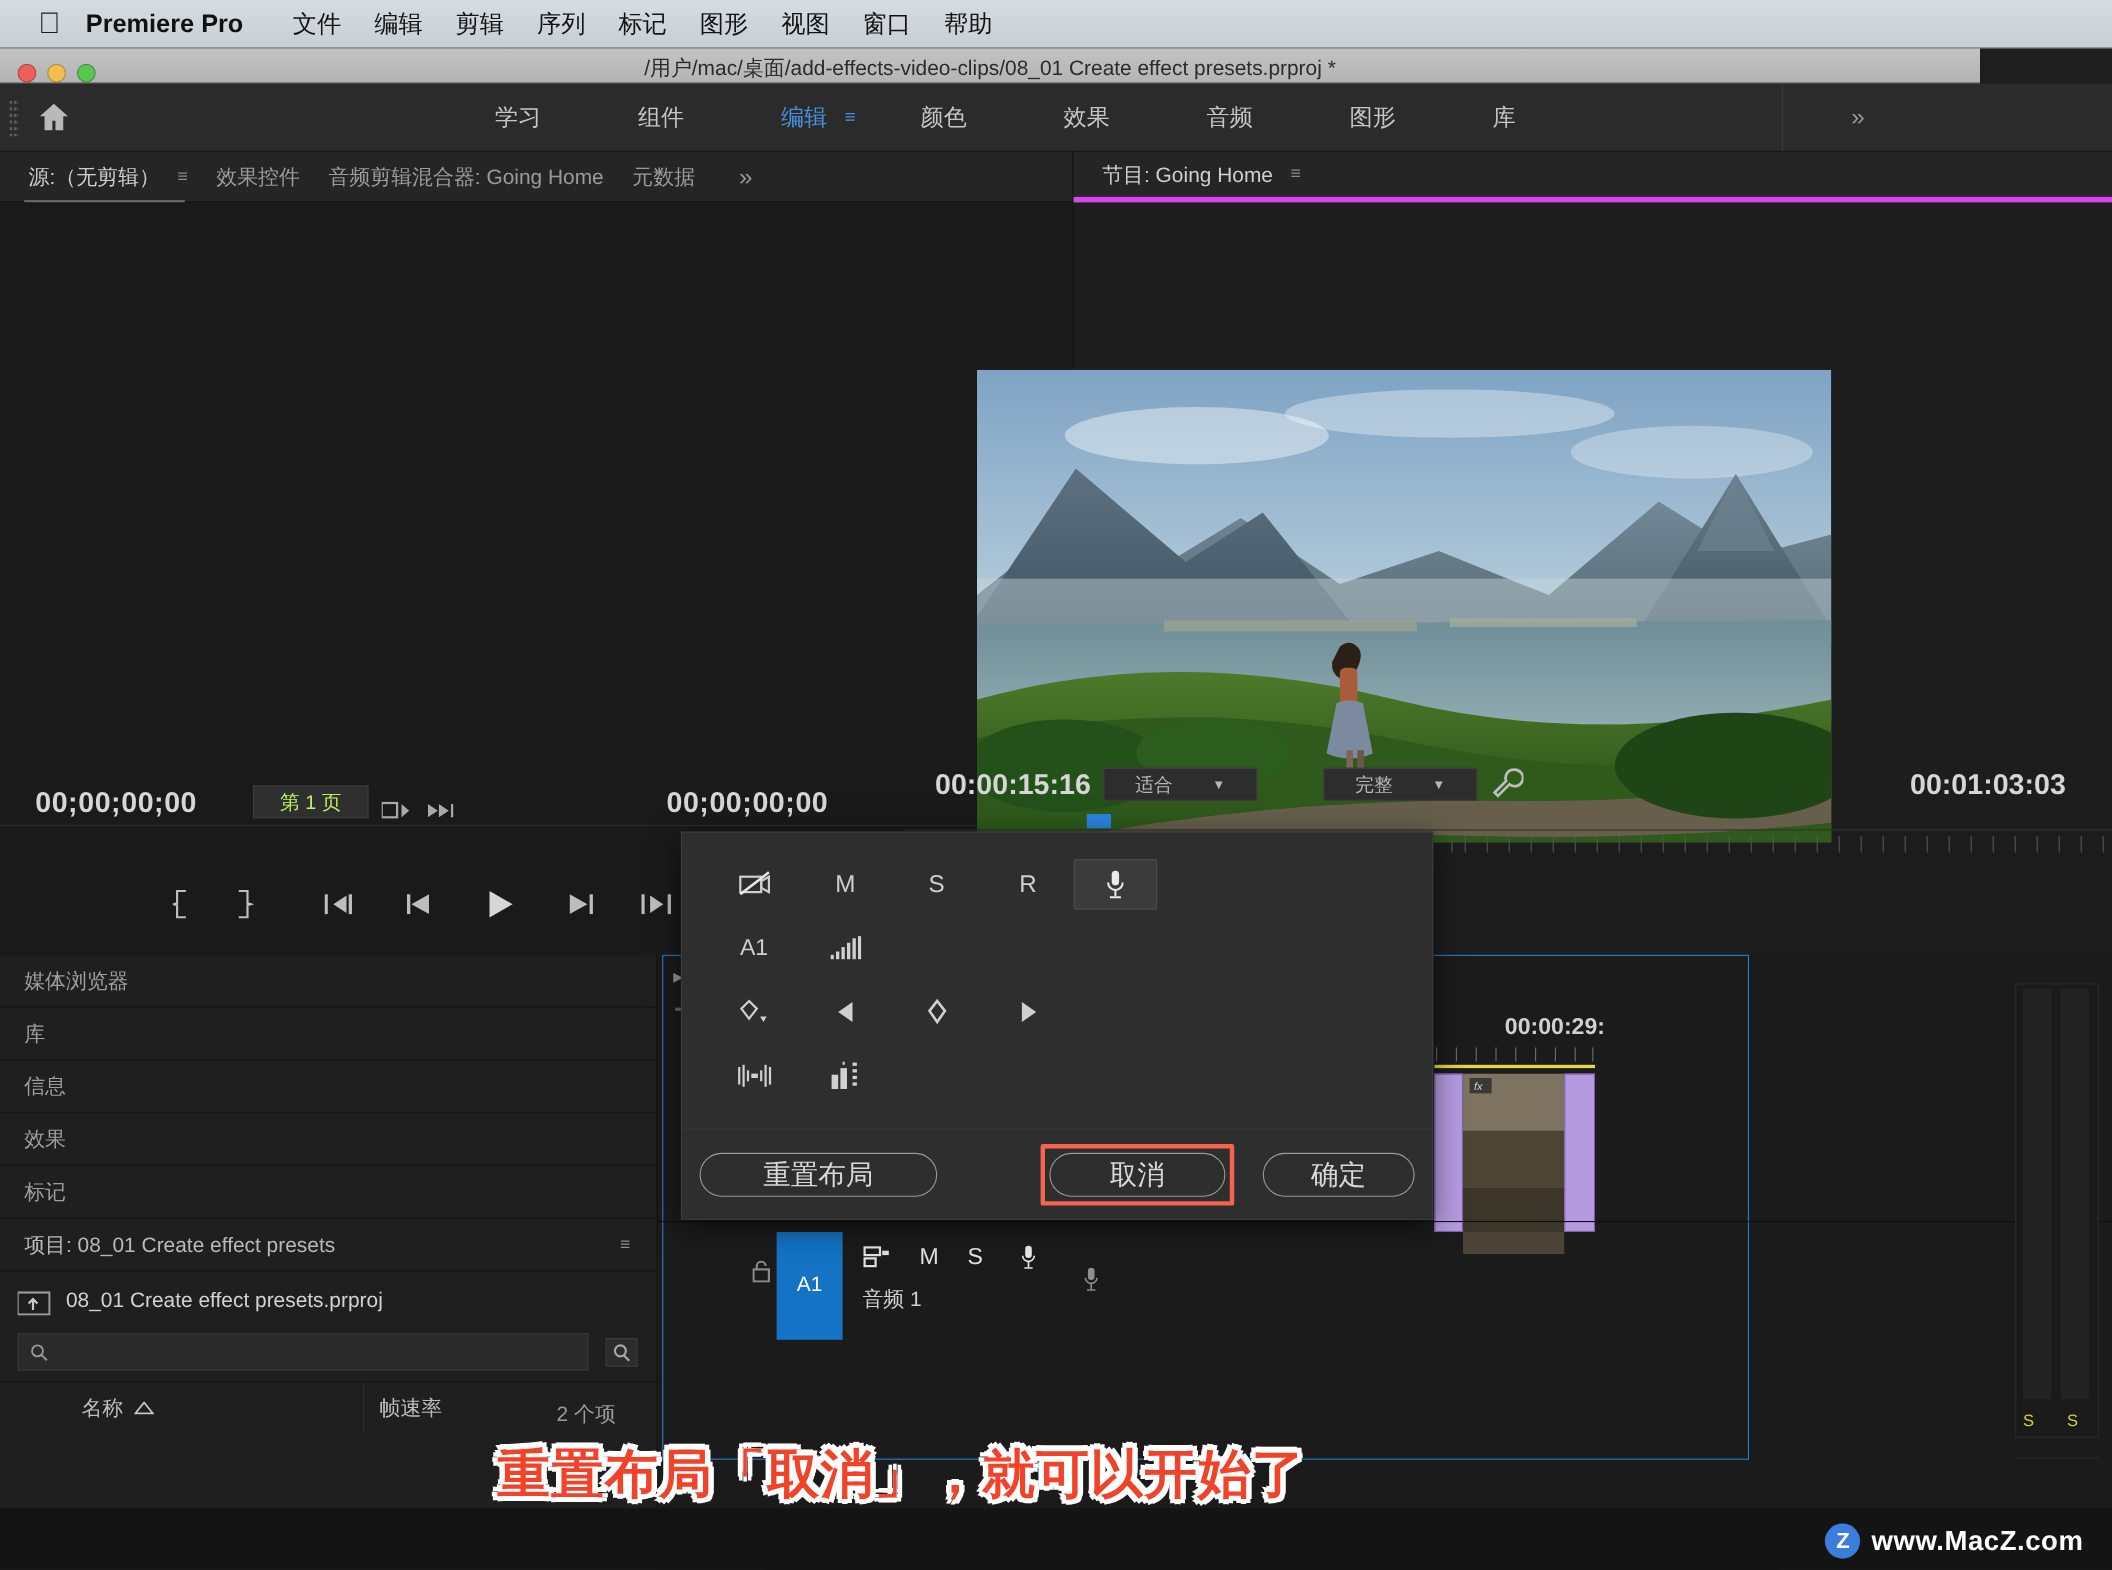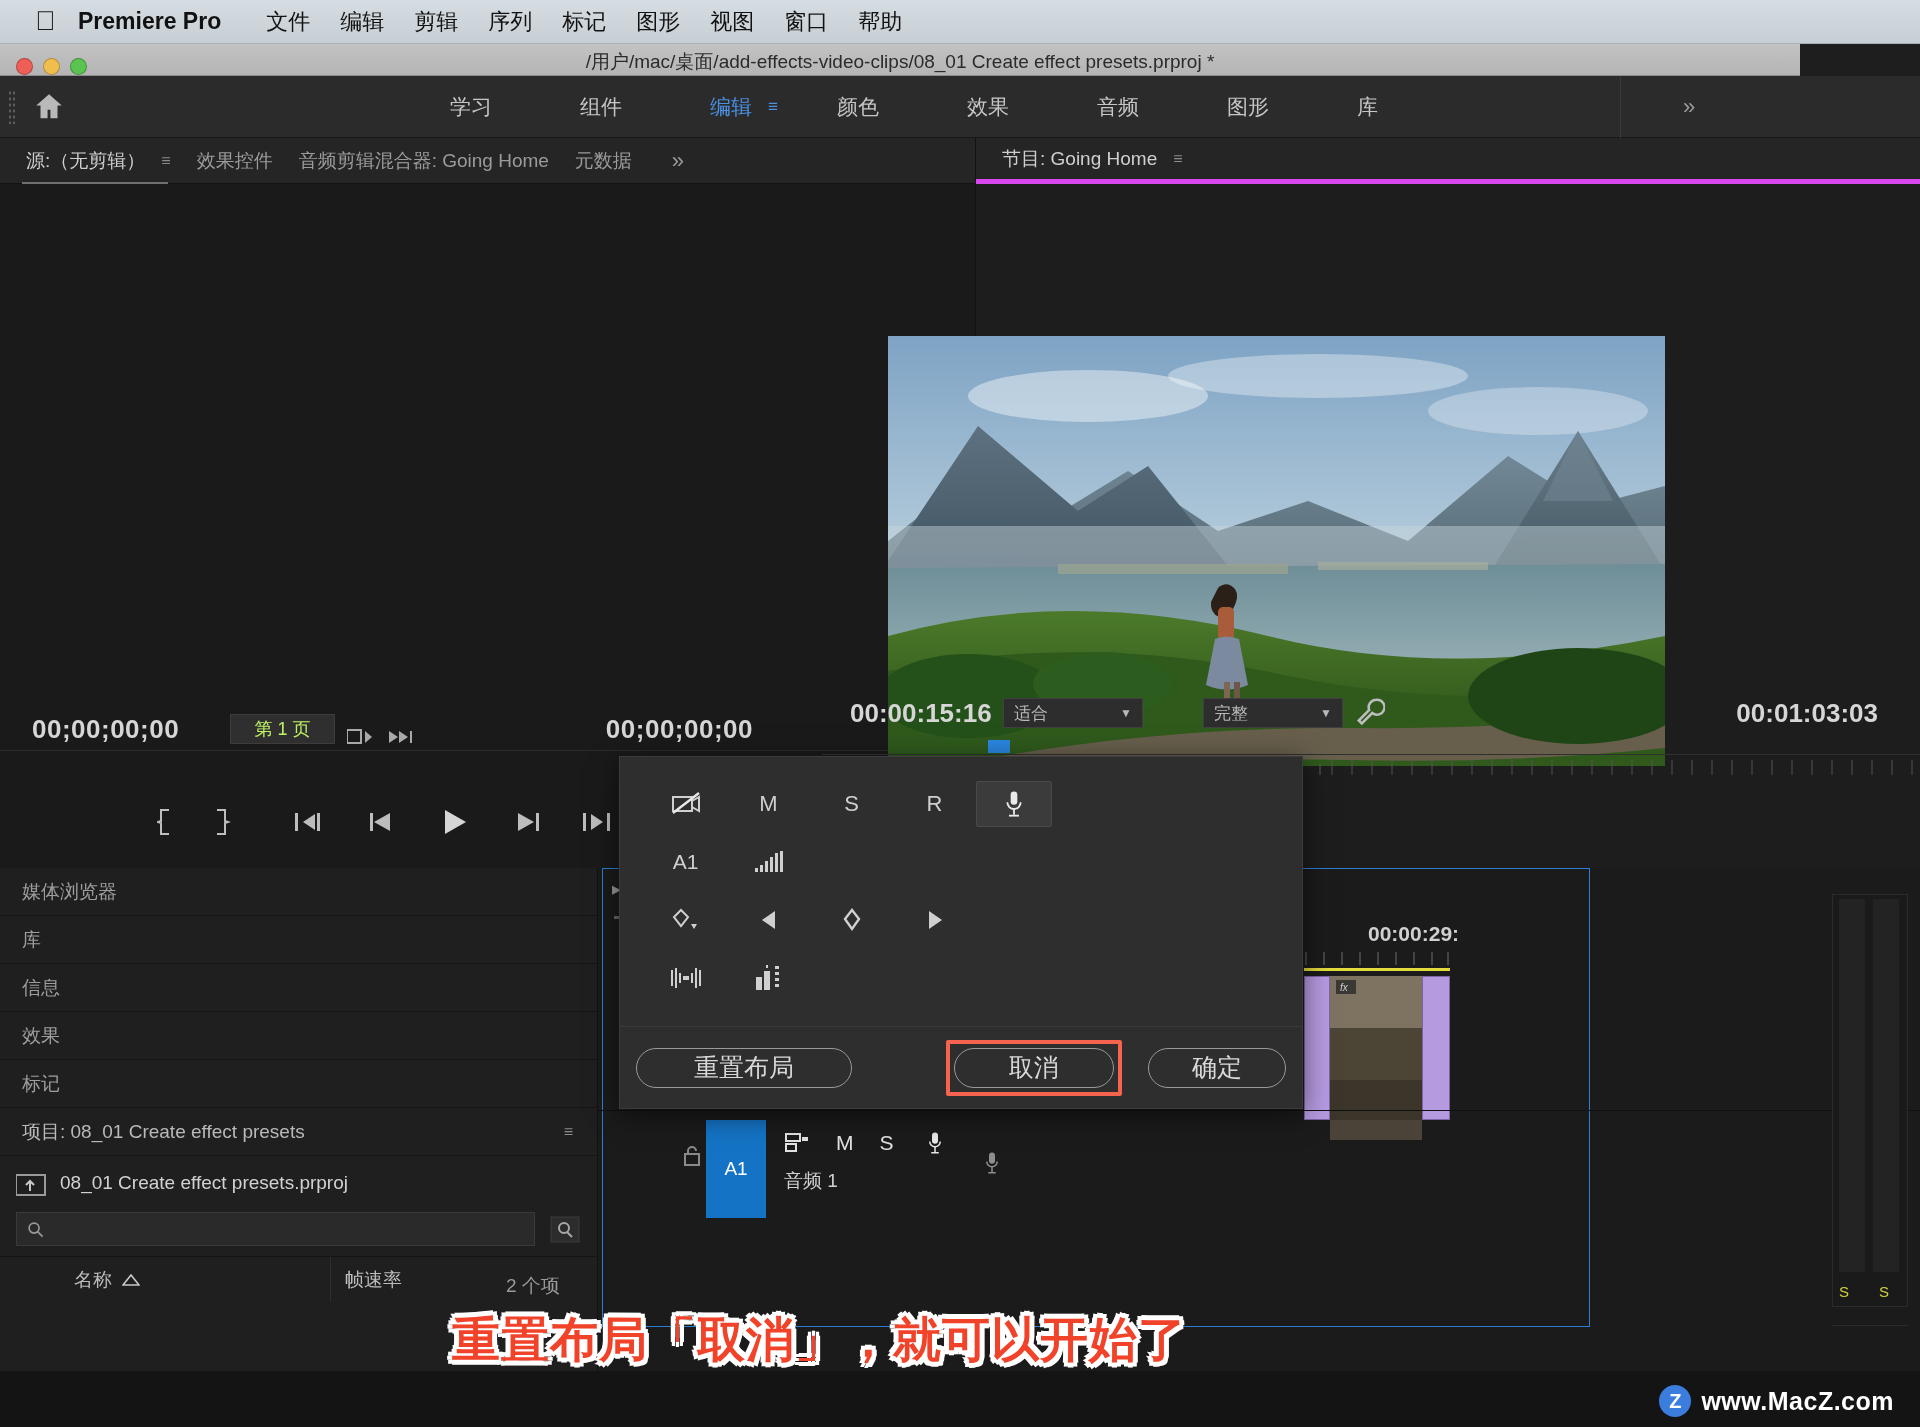--- a/index.html
+++ b/index.html
@@ -74,21 +74,21 @@
   .src-scrub { position:absolute; left:0; right:0; bottom:96px; height:22px; border-top:1px solid #2c2c2c; }
   .src-btnrow { position:absolute; left:0; right:0; bottom:0; height:92px; display:flex; align-items:center; }
   .tbtn { color:#bdbdbd; width:54px; display:flex; align-items:center; justify-content:center; }
 
   
   .progpanel { position:absolute; left:975px; top:0; width:945px; height:730px; background:#1d1d1d; border-left:1px solid #121212;}
   .prog-tabs { height:46px; display:flex; align-items:center; background:#252525; border-bottom:5px solid #d946ef;}
   .vwrap { position:absolute; left:888px; top:198px; width:777px; height:430px; overflow:hidden; background:#0c1118;}
   .prog-tc-left { position:absolute; left:850px; top:560px; font-size:26px; font-weight:bold; color:#d6d6d6;}
   .prog-tc-right { position:absolute; right:42px; top:560px; font-size:26px; font-weight:bold; color:#d6d6d6;}
-  .selbox { position:absolute; height:30px; background:#2d2d2d; border:1px solid #404040; display:flex; align-items:center; padding:0 10px; font-size:17px; color:#b8b8b8; justify-content:space-between;}
+  .selbox { position:absolute; height:30px; background:#2d2d2d; border:1px solid #404040; display:flex; align-items:center; padding:0 28px; font-size:17px; color:#b8b8b8; justify-content:space-between;}
   .prog-scrub { position:absolute; left:822px; right:0; top:602px; height:34px;}
   .ticks { position:absolute; left:822px; right:0; top:612px; height:26px; }
 
   
   .leftstack { position:absolute; left:0; top:730px; width:597px; bottom:0; background:#1f1f1f; }
   .lsrow { height:48px; display:flex; align-items:center; padding-left:22px; font-size:19px; color:#9e9e9e; border-bottom:1px solid #151515; }
   .lsrow.proj { color:#b9b9b9; justify-content:space-between; padding-right:24px; }
   .projfile { display:flex; gap:14px; padding:16px 0 10px 16px; font-size:19px; color:#d2d2d2;}
   .searchrow { display:flex; align-items:center; gap:14px; padding:6px 16px 10px 16px; }
   .searchbox { flex:1; height:34px; background:#2a2a2a; border:1px solid #3a3a3a; display:flex; align-items:center; gap:8px; padding:0 10px; }

